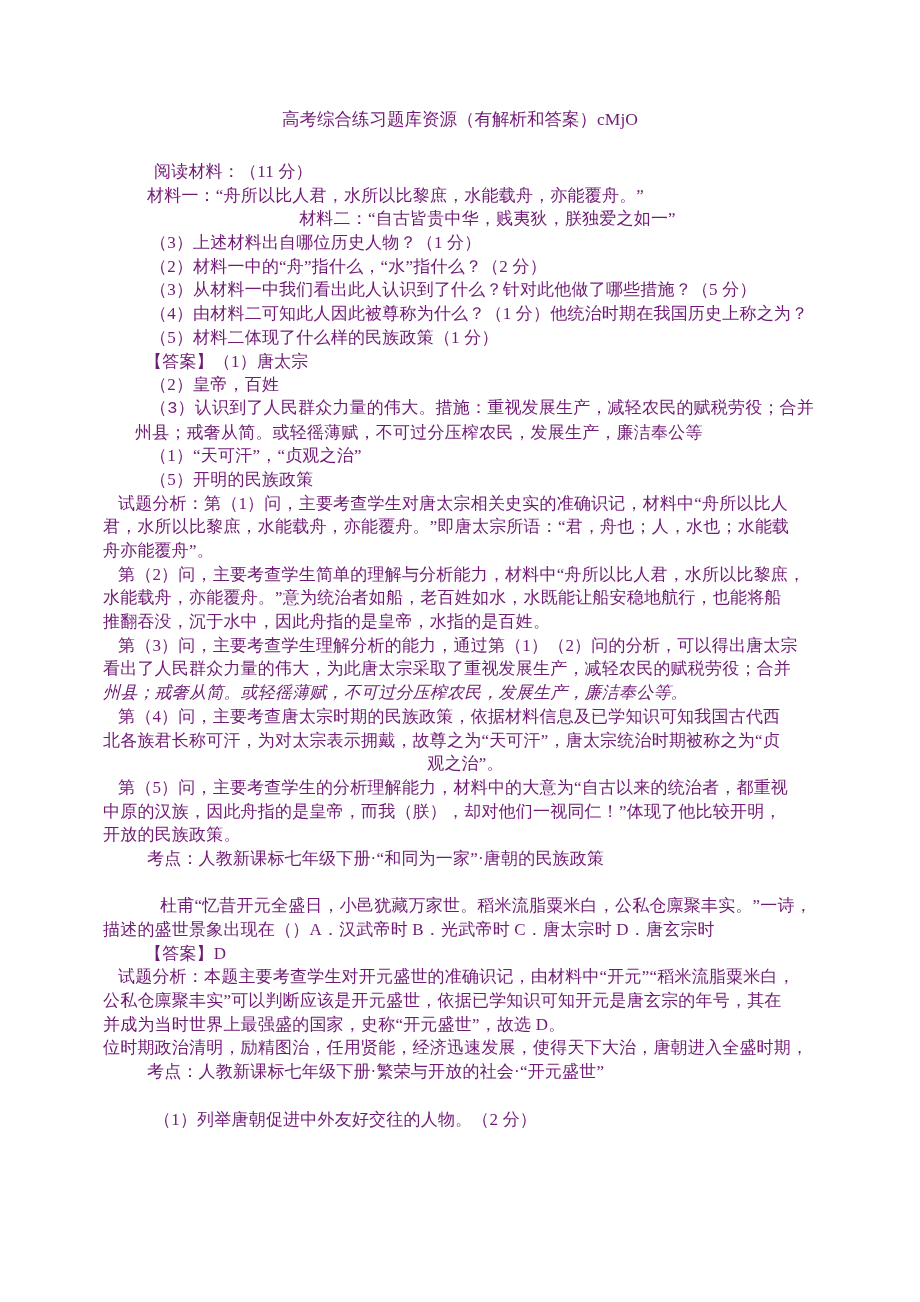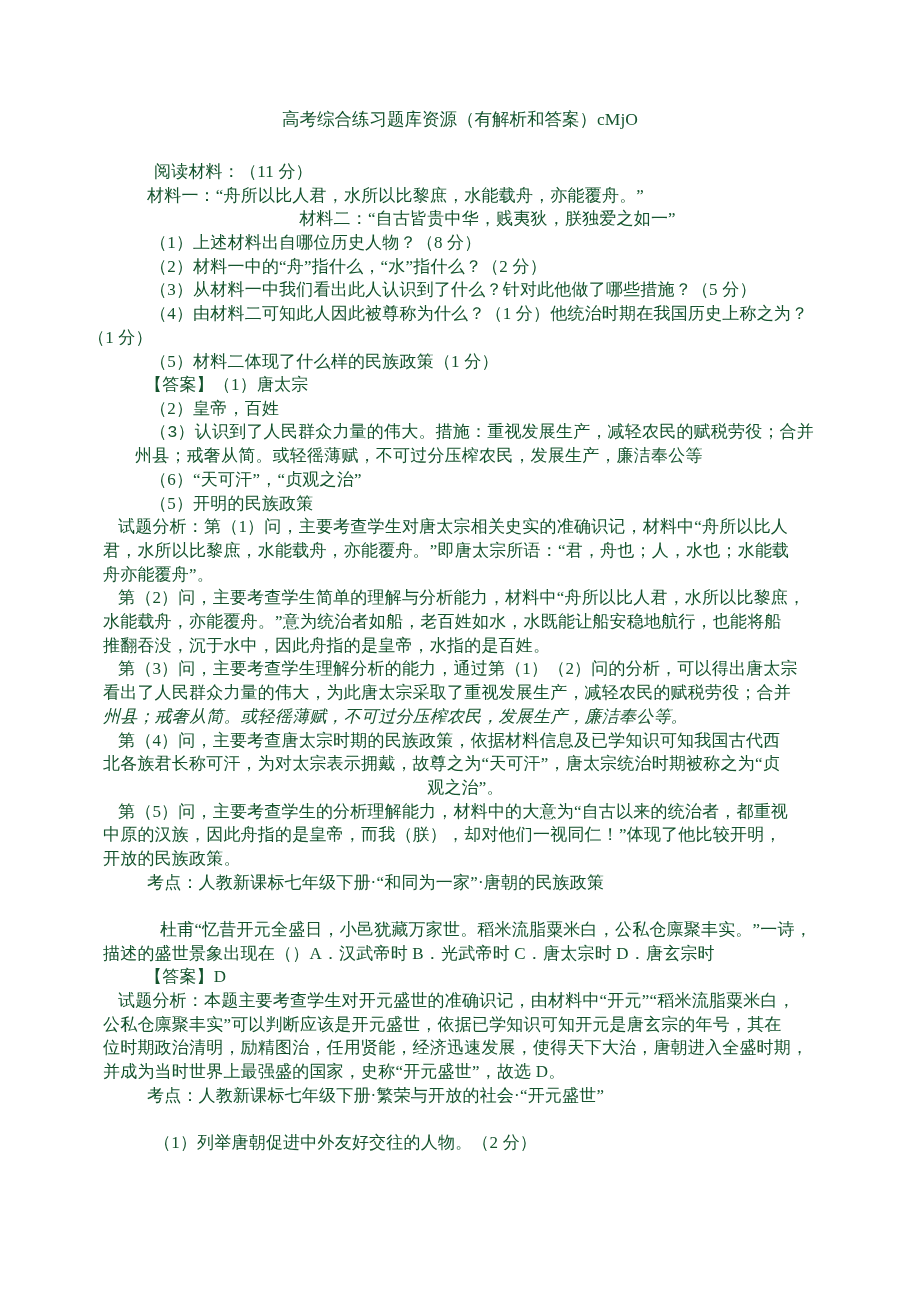--- a/index.html
+++ b/index.html
@@ -7,21 +7,21 @@
     padding: 0;
     background: #ffffff;
   }
   .page {
     position: relative;
     width: 920px;
     height: 1302px;
     background: #ffffff;
     overflow: hidden;
     font-family: "Liberation Serif", "DejaVu Serif", serif;
-    color: #14532d;
+    color: #701a75;
   }
   .doc-title {
     position: absolute;
     top: 107px;
     left: 0;
     right: 0;
     text-align: center;
     font-size: 17.5px;
     line-height: 24px;
     white-space: nowrap;
@@ -42,31 +42,30 @@
 </style>
 </head>
 <body>
 
 <div class="page">
   <div class="doc-title">高考综合练习题库资源（有解析和答案）cMjO</div>
   <div class="doc-body">
       <div class="line" style="padding-left: 66px;">阅读材料：（11 分）</div>
       <div class="line" style="padding-left: 59px;">材料一：“舟所以比人君，水所以比黎庶，水能载舟，亦能覆舟。”</div>
       <div class="line" style="padding-left: 59px; text-align: center;">材料二：“自古皆贵中华，贱夷狄，朕独爱之如一”</div>
-      <div class="line" style="padding-left: 62px;">（1）上述材料出自哪位历史人物？（8 分）</div>
+      <div class="line" style="padding-left: 62px;">（3）上述材料出自哪位历史人物？（1 分）</div>
       <div class="line" style="padding-left: 62px;">（2）材料一中的“舟”指什么，“水”指什么？（2 分）</div>
       <div class="line" style="padding-left: 62px;">（3）从材料一中我们看出此人认识到了什么？针对此他做了哪些措施？（5 分）</div>
       <div class="line" style="padding-left: 62px;">（4）由材料二可知此人因此被尊称为什么？（1 分）他统治时期在我国历史上称之为？</div>
-      <div class="line" style="padding-left: 0px;">（1 分）</div>
       <div class="line" style="padding-left: 62px;">（5）材料二体现了什么样的民族政策（1 分）</div>
       <div class="line" style="padding-left: 57px;">【答案】（1）唐太宗</div>
       <div class="line" style="padding-left: 62px;">（2）皇帝，百姓</div>
       <div class="line" style="padding-left: 62px; font-family: Liberation Mono, monospace;">（3）认识到了人民群众力量的伟大。措施：重视发展生产，减轻农民的赋税劳役；合并</div>
       <div class="line" style="padding-left: 47px;">州县；戒奢从简。或轻徭薄赋，不可过分压榨农民，发展生产，廉洁奉公等</div>
-      <div class="line" style="padding-left: 62px;">（6）“天可汗”，“贞观之治”</div>
+      <div class="line" style="padding-left: 62px;">（1）“天可汗”，“贞观之治”</div>
       <div class="line" style="padding-left: 62px;">（5）开明的民族政策</div>
       <div class="line" style="padding-left: 30px;">试题分析：第（1）问，主要考查学生对唐太宗相关史实的准确识记，材料中“舟所以比人</div>
       <div class="line" style="padding-left: 15px;">君，水所以比黎庶，水能载舟，亦能覆舟。”即唐太宗所语：“君，舟也；人，水也；水能载</div>
       <div class="line" style="padding-left: 15px;">舟亦能覆舟”。</div>
       <div class="line" style="padding-left: 30px;">第（2）问，主要考查学生简单的理解与分析能力，材料中“舟所以比人君，水所以比黎庶，</div>
       <div class="line" style="padding-left: 15px;">水能载舟，亦能覆舟。”意为统治者如船，老百姓如水，水既能让船安稳地航行，也能将船</div>
       <div class="line" style="padding-left: 15px;">推翻吞没，沉于水中，因此舟指的是皇帝，水指的是百姓。</div>
       <div class="line" style="padding-left: 30px;">第（3）问，主要考查学生理解分析的能力，通过第（1）（2）问的分析，可以得出唐太宗</div>
       <div class="line" style="padding-left: 15px;">看出了人民群众力量的伟大，为此唐太宗采取了重视发展生产，减轻农民的赋税劳役；合并</div>
       <div class="line" style="padding-left: 15px; font-style: italic;">州县；戒奢从简。或轻徭薄赋，不可过分压榨农民，发展生产，廉洁奉公等。</div>
@@ -75,18 +74,18 @@
       <div class="line" style="padding-left: 15px; text-align: center;">观之治”。</div>
       <div class="line" style="padding-left: 30px;">第（5）问，主要考查学生的分析理解能力，材料中的大意为“自古以来的统治者，都重视</div>
       <div class="line" style="padding-left: 15px;">中原的汉族，因此舟指的是皇帝，而我（朕），却对他们一视同仁！”体现了他比较开明，</div>
       <div class="line" style="padding-left: 15px;">开放的民族政策。</div>
       <div class="line" style="padding-left: 59px;">考点：人教新课标七年级下册·“和同为一家”·唐朝的民族政策</div>
       <div class="line" style="padding-left: 72px; margin-top: 23.7px;">杜甫“忆昔开元全盛日，小邑犹藏万家世。稻米流脂粟米白，公私仓廪聚丰实。”一诗，</div>
       <div class="line" style="padding-left: 15px;">描述的盛世景象出现在（）A．汉武帝时 B．光武帝时 C．唐太宗时 D．唐玄宗时</div>
       <div class="line" style="padding-left: 57px;">【答案】D</div>
       <div class="line" style="padding-left: 30px;">试题分析：本题主要考查学生对开元盛世的准确识记，由材料中“开元”“稻米流脂粟米白，</div>
       <div class="line" style="padding-left: 15px;">公私仓廪聚丰实”可以判断应该是开元盛世，依据已学知识可知开元是唐玄宗的年号，其在</div>
+      <div class="line" style="padding-left: 15px;">并成为当时世界上最强盛的国家，史称“开元盛世”，故选 D。</div>
       <div class="line" style="padding-left: 15px;">位时期政治清明，励精图治，任用贤能，经济迅速发展，使得天下大治，唐朝进入全盛时期，</div>
-      <div class="line" style="padding-left: 15px;">并成为当时世界上最强盛的国家，史称“开元盛世”，故选 D。</div>
       <div class="line" style="padding-left: 59px;">考点：人教新课标七年级下册·繁荣与开放的社会·“开元盛世”</div>
       <div class="line" style="padding-left: 66px; margin-top: 23.7px;">（1）列举唐朝促进中外友好交往的人物。（2 分）</div>
     </div>
 </div>
 
 </body></html>

